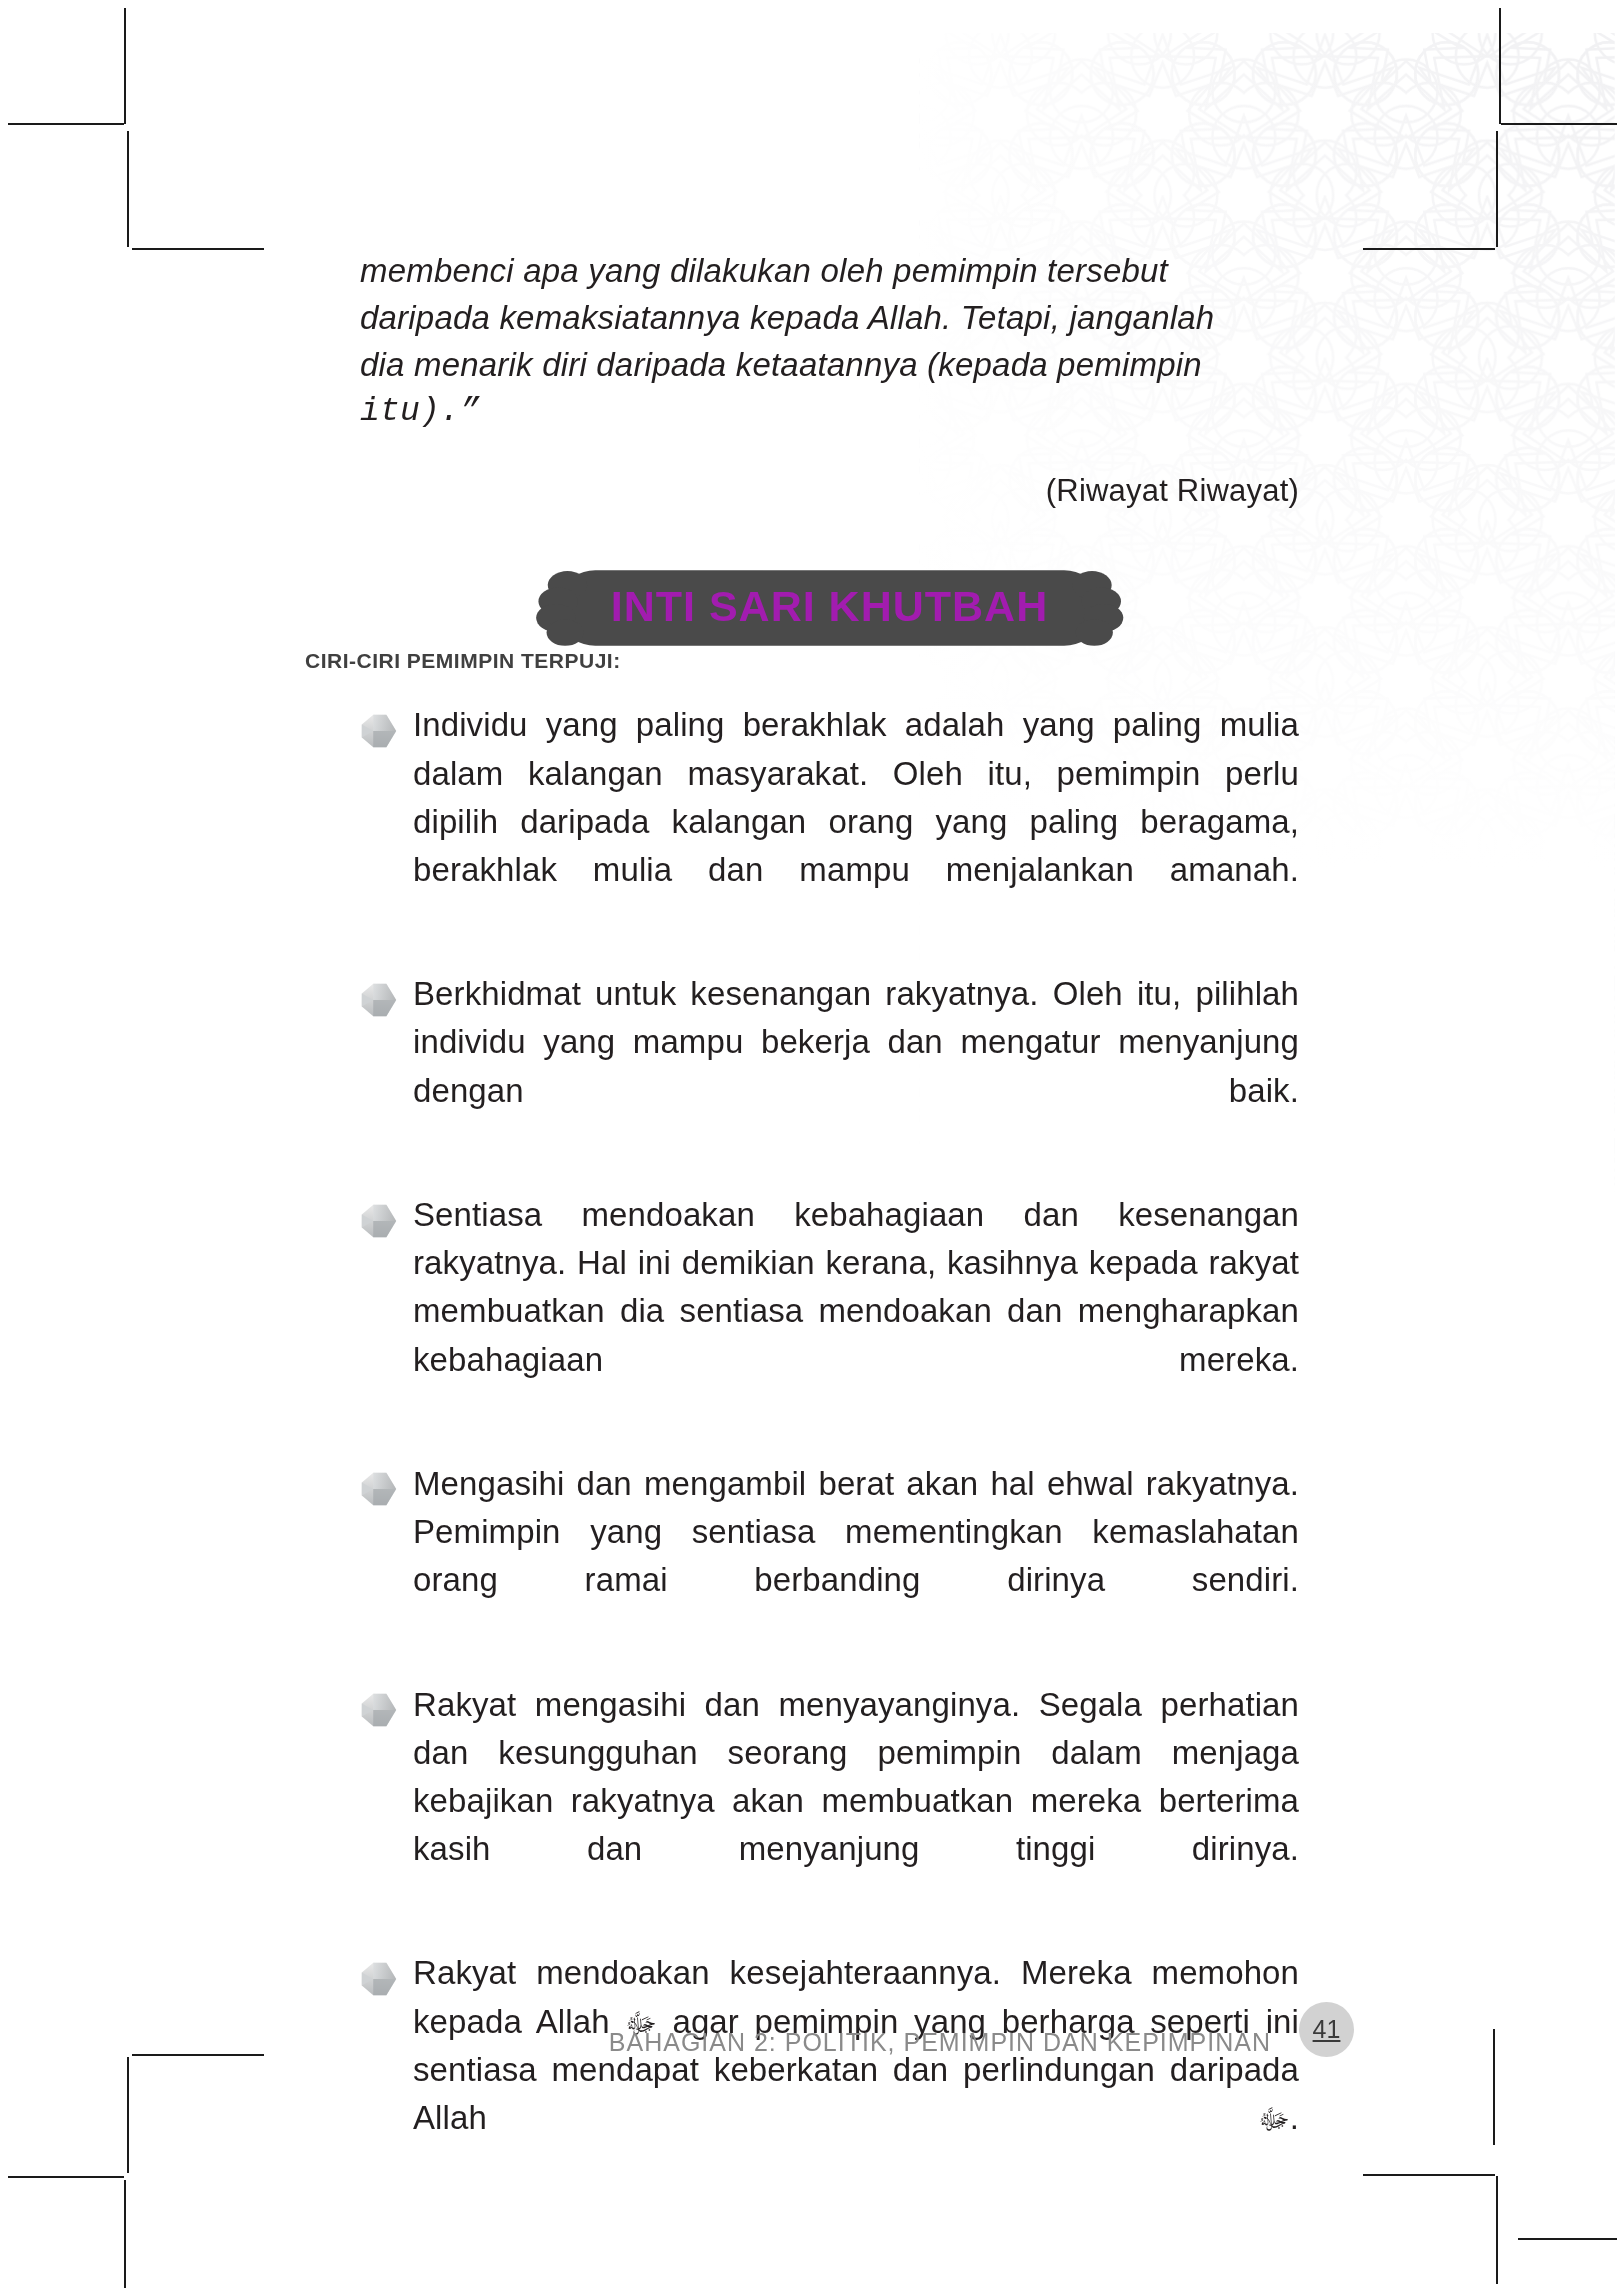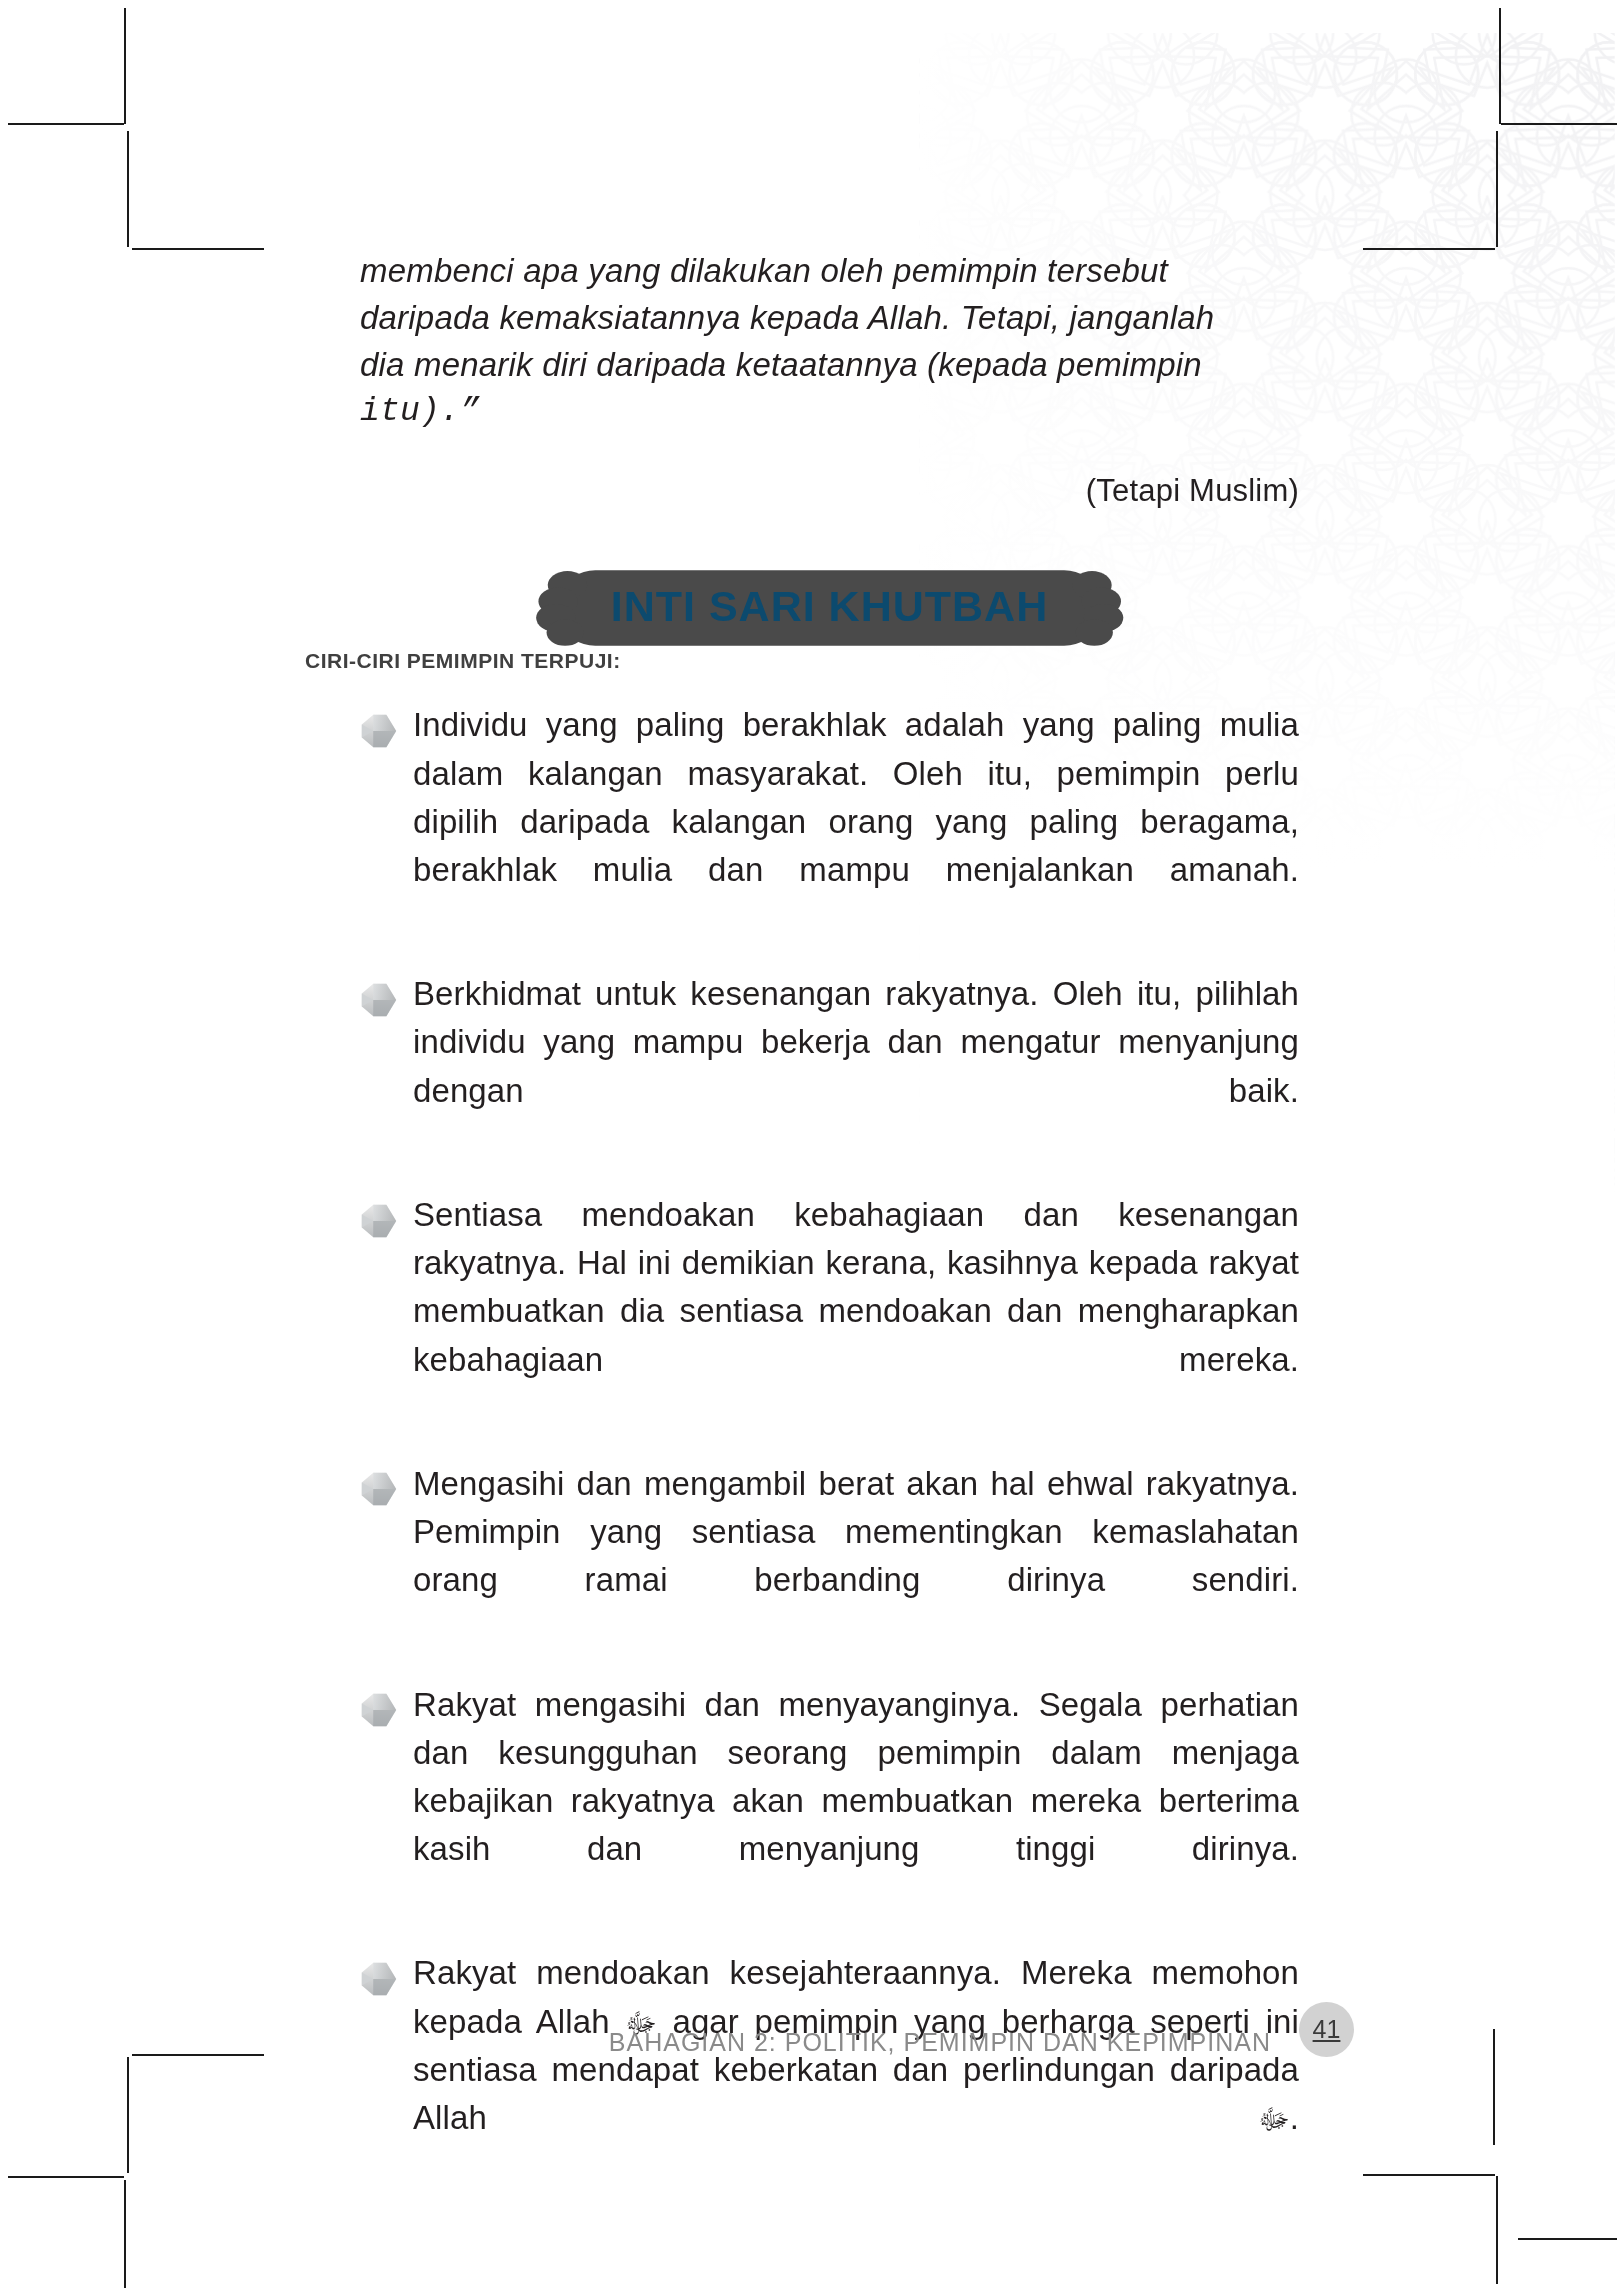--- a/index.html
+++ b/index.html
@@ -99,21 +99,21 @@
     position: absolute;
     left: -25px;
     top: 0;
     width: calc(100% + 50px);
     height: 100%;
     z-index: 0;
   }
   .banner-label {
     position: relative;
     z-index: 1;
-    color: #0c4a6e;
+    color: #a21caf;
     font-size: 43px;
     font-weight: bold;
     letter-spacing: 1px;
     white-space: nowrap;
     font-family: "Liberation Sans", sans-serif;
   }
 
   
   .subheading {
     margin-left: -55px;
@@ -264,21 +264,21 @@
   <div class="content">
     <div class="col">
 
       <div>
         <p class="hadith">membenci apa yang dilakukan oleh pemimpin tersebut</p>
         <p class="hadith">daripada kemaksiatannya kepada Allah. Tetapi, janganlah</p>
         <p class="hadith">dia menarik diri daripada ketaatannya (kepada pemimpin</p>
         <p class="hadith hadith-last">itu).”</p>
       </div>
 
-      <div class="source">(Tetapi Muslim)</div>
+      <div class="source">(Riwayat Riwayat)</div>
 
       <div class="banner-wrap">
         <div class="banner">
           <svg class="banner-svg" viewBox="0 0 520 100" preserveAspectRatio="none" xmlns="http://www.w3.org/2000/svg">
             <g fill="#4a4a4a">
               <rect x="32" y="4" width="456" height="92" rx="26" ry="26"></rect>
               <circle cx="34" cy="22" r="17"></circle>
               <circle cx="26" cy="42" r="17"></circle>
               <circle cx="24" cy="62" r="17"></circle>
               <circle cx="32" cy="80" r="16"></circle>

